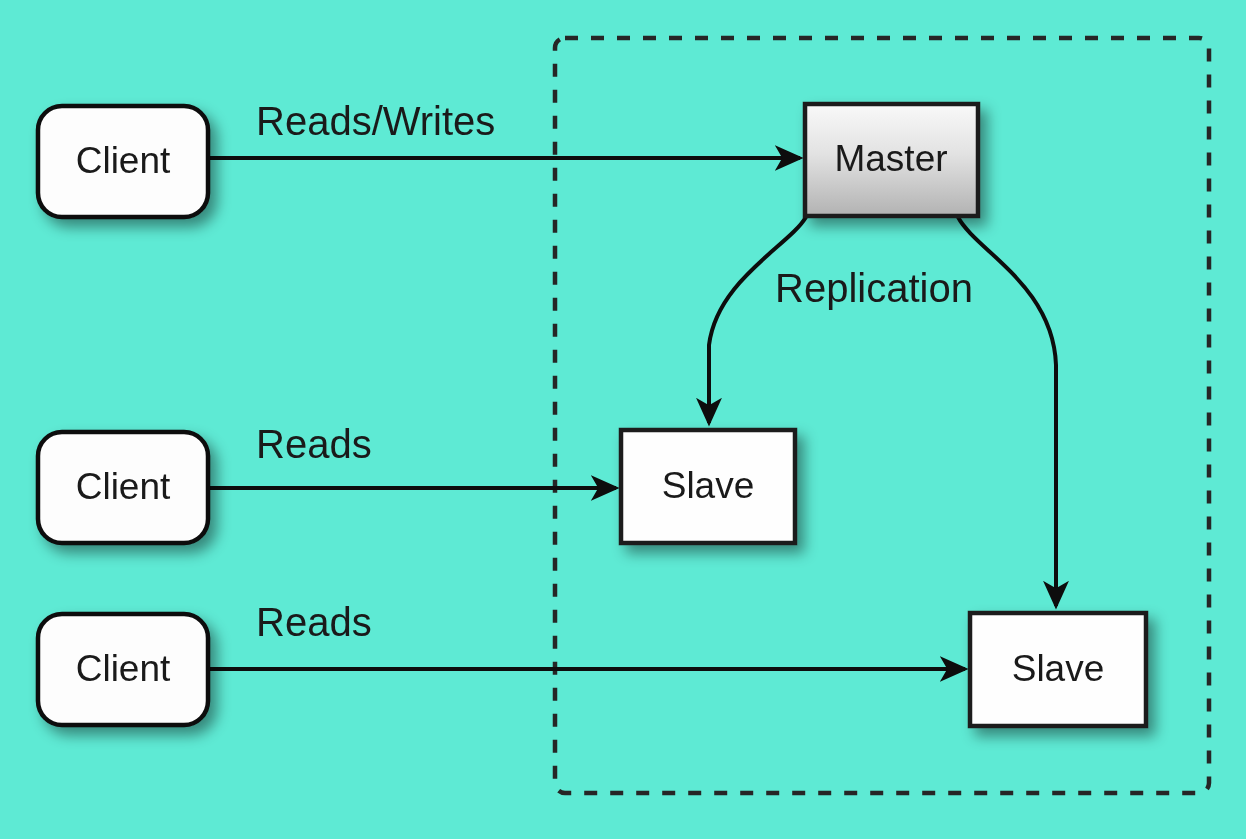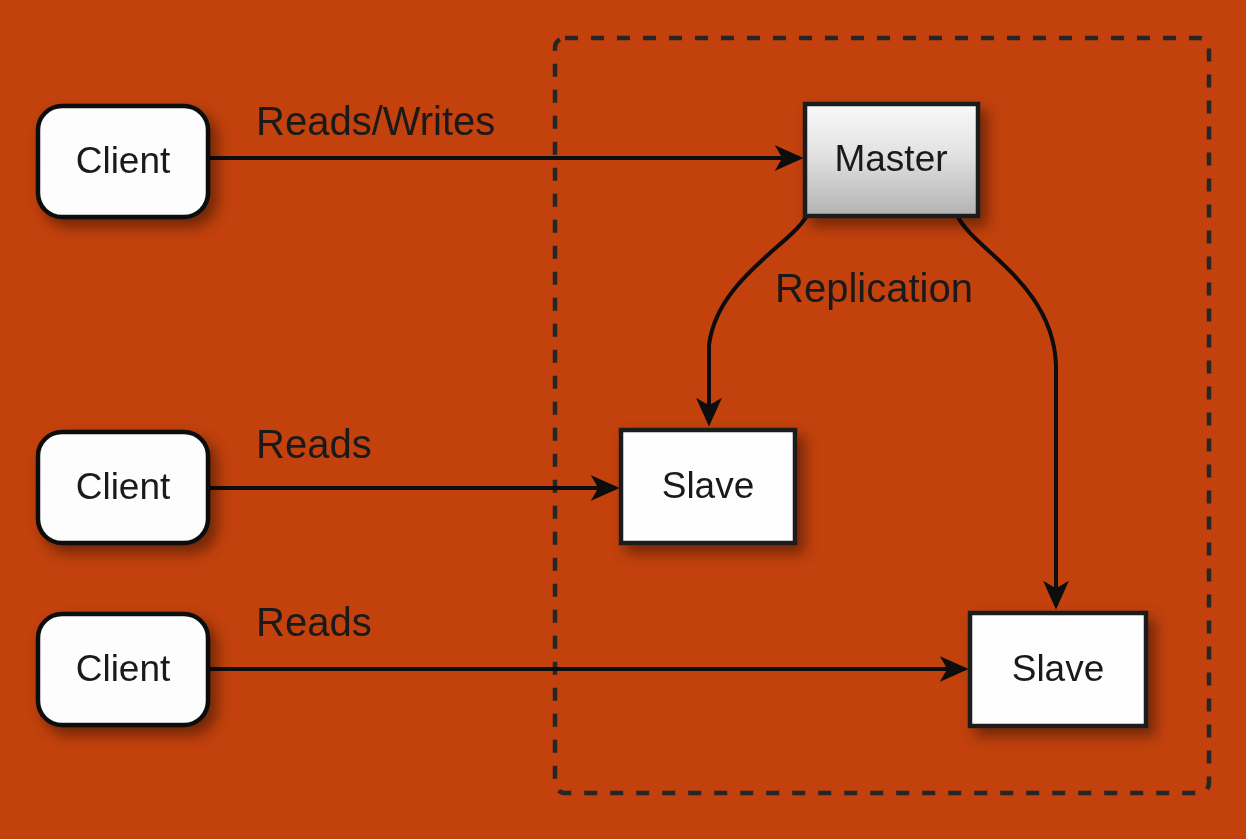--- a/index.html
+++ b/index.html
@@ -7,21 +7,21 @@
     padding: 0;
     background: #ffffff;
   }
   body {
     font-family: "Liberation Sans", sans-serif;
   }
   #canvas {
     position: relative;
     width: 1246px;
     height: 839px;
-    background: #c2410c;
+    background: #5eead4;
     overflow: hidden;
   }
   #diagram-svg {
     position: absolute;
     left: 0;
     top: 0;
     width: 1246px;
     height: 839px;
   }
   .node-label {

